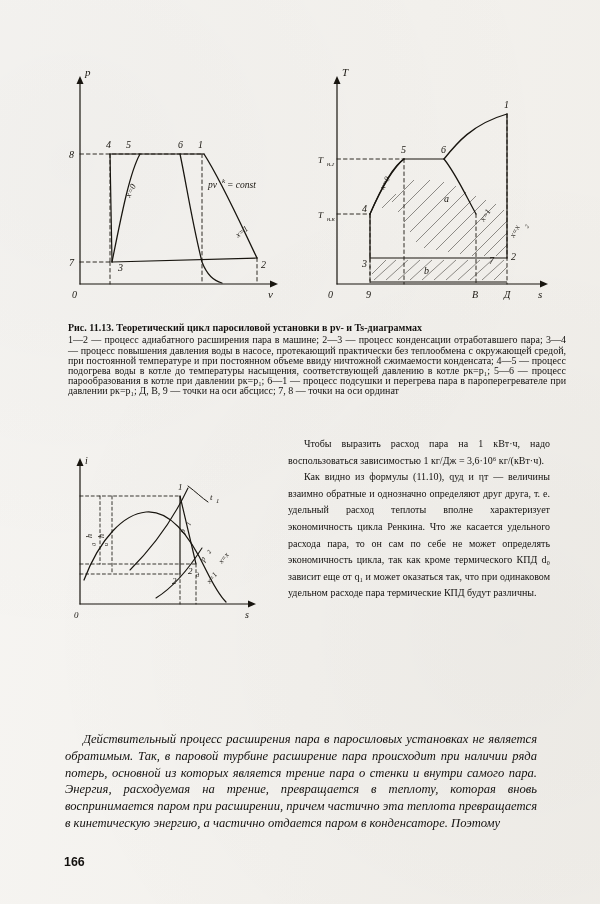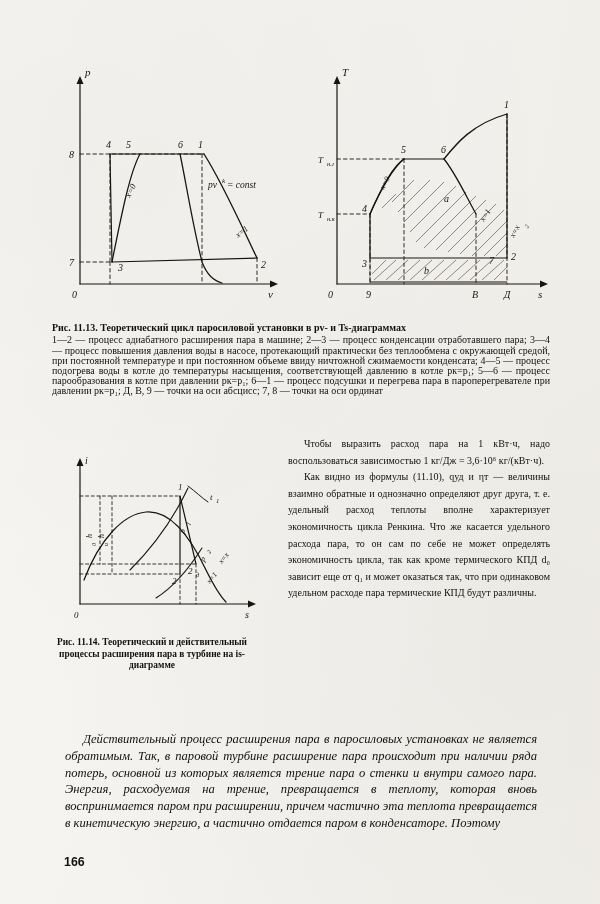--- a/index.html
+++ b/index.html
@@ -45,21 +45,21 @@
     width: 200px;
     height: 170px;
   }
   svg { display: block; }
   .cap {
     position: absolute;
     font-family: "Liberation Serif", serif;
     text-align: justify;
   }
   .cap-1 {
-    left: 52px;
+    left: 68px;
     top: 322px;
     width: 498px;
     font-size: 9.2px;
     line-height: 11.4px;
   }
   .cap-1 .ttl {
     font-weight: bold;
     font-size: 10px;
   }
   .cap-1 .body {
@@ -323,21 +323,20 @@
         <text x="130" y="74" font-size="6" transform="rotate(-66 130 74)">1</text>
         <text x="144" y="110" font-size="8" transform="rotate(-60 144 110)">p</text>
         <text x="150" y="102" font-size="6" transform="rotate(-60 150 102)">2</text>
         <text x="150" y="132" font-size="7.5" transform="rotate(-52 150 132)">x=1</text>
         <text x="162" y="112" font-size="7.5" transform="rotate(-52 162 112)">x=x</text>
         <text x="14" y="166" font-size="9">0</text>
       </g>
     </svg>
   </div>
 
-  <div class="cap-2">Рис. 11.14. Теоретический и действительный процессы расширения пара в турбине на is-диаграмме</div>
 
   <div class="col-right">
     <p>Чтобы выразить расход пара на 1 кВт·ч, надо воспользоваться зависимостью 1 кг/Дж = 3,6·10⁶ кг/(кВт·ч).</p>
     <p>Как видно из формулы (11.10), qуд и ηт — величины взаимно обратные и однозначно определяют друг друга, т. е. удельный расход теплоты вполне характеризует экономичность цикла Ренкина. Что же касается удельного расхода пара, то он сам по себе не может определять экономичность цикла, так как кроме термического КПД d₀ зависит еще от q₁ и может оказаться так, что при одинаковом удельном расходе пара термические КПД будут различны.</p>
   </div>
 
   <div class="full-text">
     <p>Действительный процесс расширения пара в паросиловых установках не является обратимым. Так, в паровой турбине расширение пара происходит при наличии ряда потерь, основной из которых является трение пара о стенки и внутри самого пара. Энергия, расходуемая на трение, превращается в теплоту, которая вновь воспринимается паром при расширении, причем частично эта теплота превращается в кинетическую энергию, а частично отдается паром в конденсаторе. Поэтому</p>
   </div>
 

